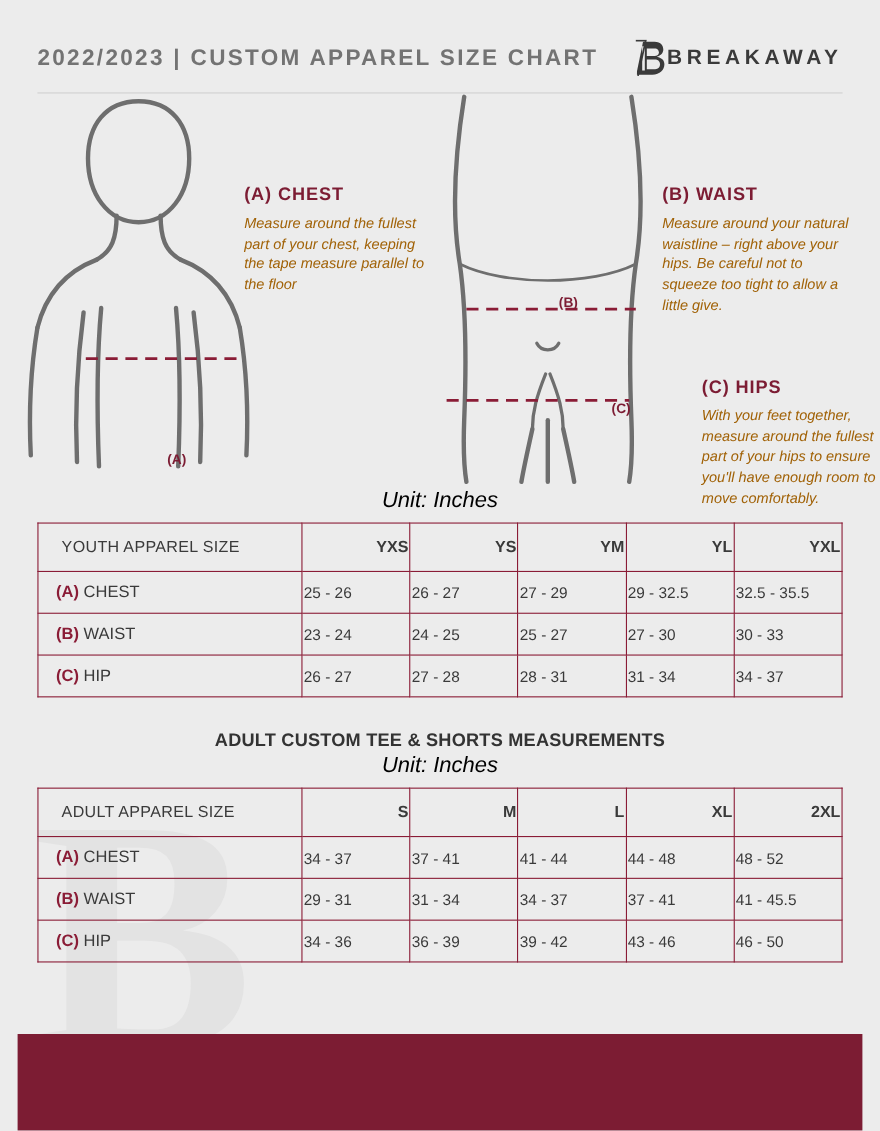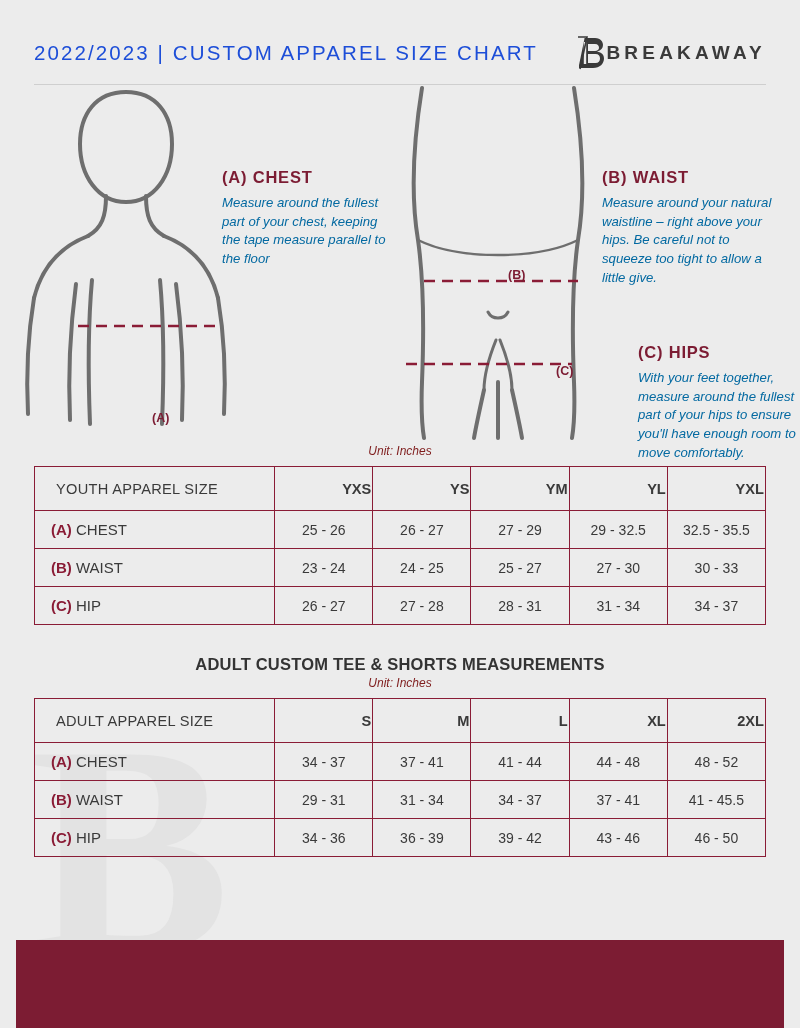--- a/index.html
+++ b/index.html
@@ -33,23 +33,23 @@
   .header {
     position: relative;
     z-index: 2;
     display: flex;
     align-items: center;
     justify-content: space-between;
     padding: 36px 34px 0 34px;
   }
   .header-title {
     font-size: 20.5px;
-    font-weight: normal;
+    font-weight: bold;
     letter-spacing: 2.1px;
-    color: #1d4ed8;
+    color: #737373;
     white-space: nowrap;
   }
   .brand {
     display: flex;
     align-items: center;
   }
   .brand-mark {
     width: 30px; height: 34px;
     position: relative;
   }
@@ -87,21 +87,21 @@
     font-size: 16.5px;
     font-weight: bold;
     letter-spacing: 0.8px;
     margin-bottom: 7px;
     color: #7c1c33;
   }
   .note-body {
     font-size: 13.2px;
     font-style: italic;
     line-height: 1.42;
-    color: #0369a1;
+    color: #a16207;
   }
   .note-a { left: 222px; top: 98px; width: 172px; }
   .note-b { left: 602px; top: 98px; width: 172px; }
   .note-c { left: 602px; top: 273px; width: 178px; margin-left: 36px; }
 
   .meas-label {
     position: absolute;
     font-size: 12.5px;
     font-weight: bold;
     color: #7c1c33;
@@ -114,23 +114,23 @@
   }
   .tbl-title {
     text-align: center;
     font-size: 16.5px;
     font-weight: bold;
     color: #333;
     letter-spacing: 0.2px;
   }
   .tbl-sub {
     text-align: center;
-    font-size: 12px;
+    font-size: 20px;
     font-style: italic;
-    color: #7f1d1d;
+    color: #000000;
     margin-top: 2px;
     margin-bottom: 8px;
   }
   table {
     width: 100%;
     border-collapse: collapse;
     background: transparent;
   }
   table td, table th {
     border: 1px solid #8a1c36;
@@ -146,21 +146,20 @@
   thead th.first {
     text-align: left;
     padding-left: 21px;
     font-size: 14.6px;
     font-weight: normal;
     letter-spacing: 0.3px;
   }
   tbody td {
     height: 38px;
     font-size: 14px;
-    text-align: center;
   }
   tbody td.first {
     text-align: left;
     padding-left: 16px;
     font-size: 15px;
   }
   .tag {
     color: #8a1c36;
     font-weight: bold;
   }

